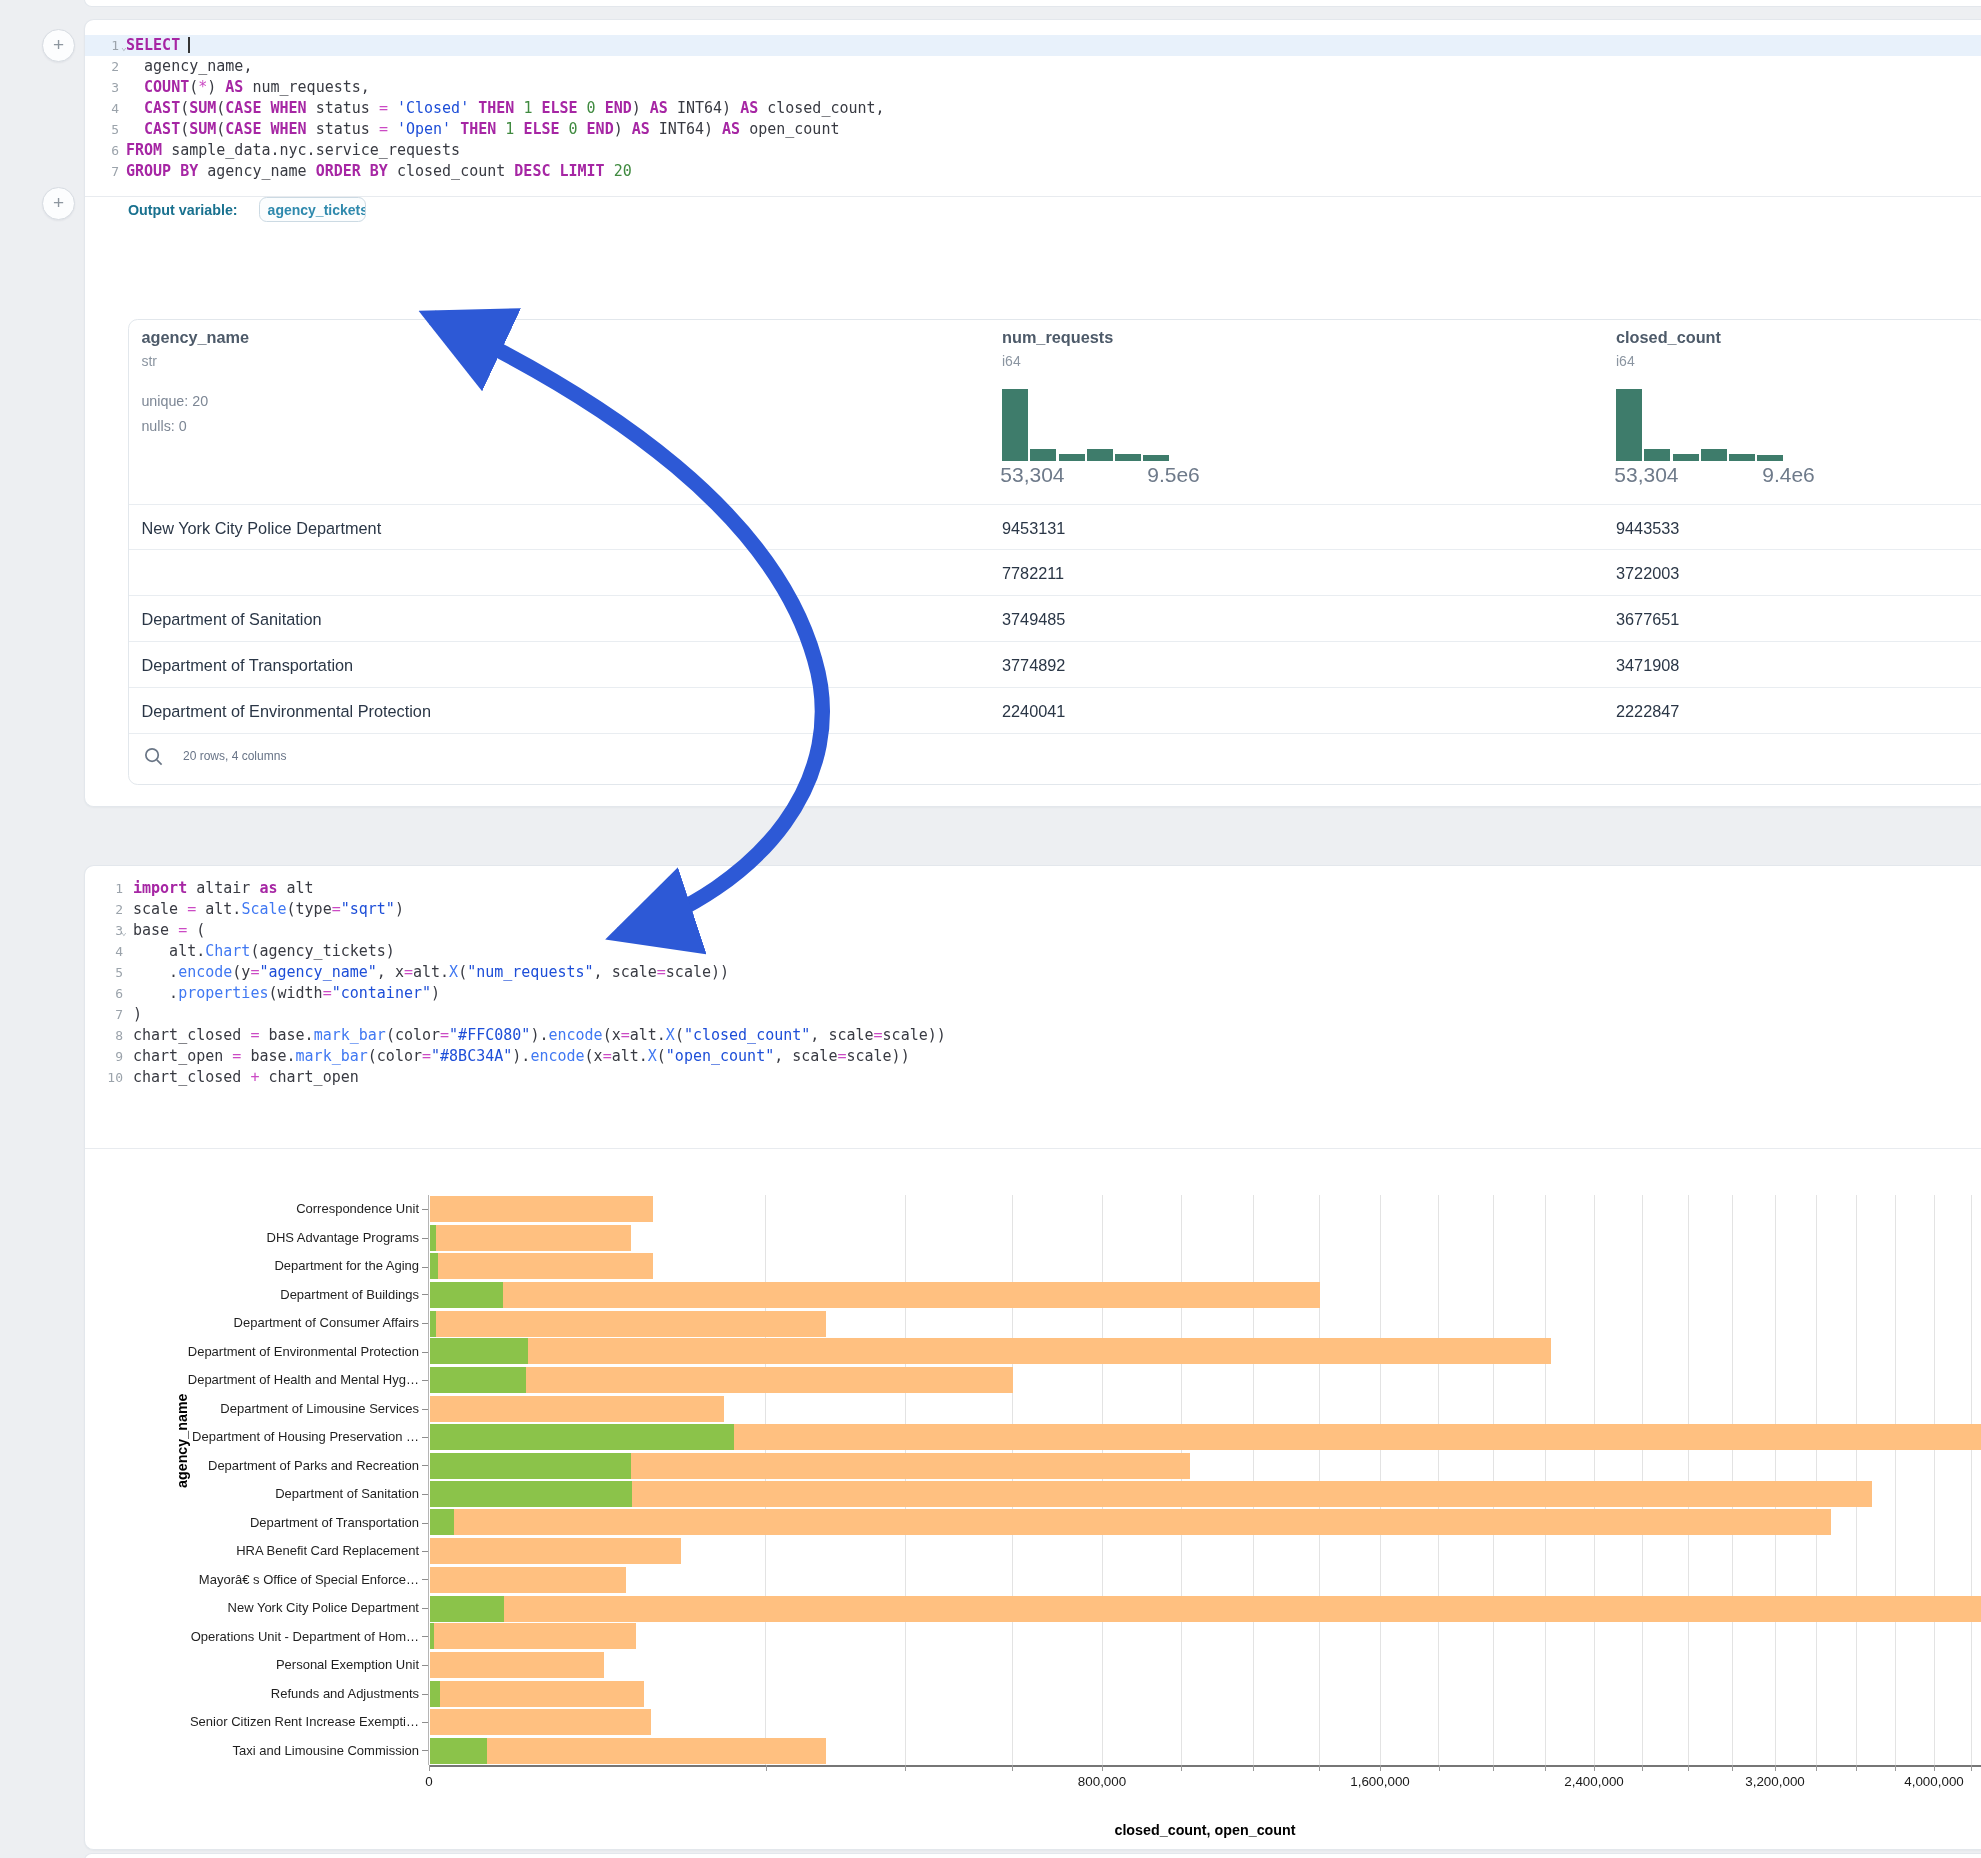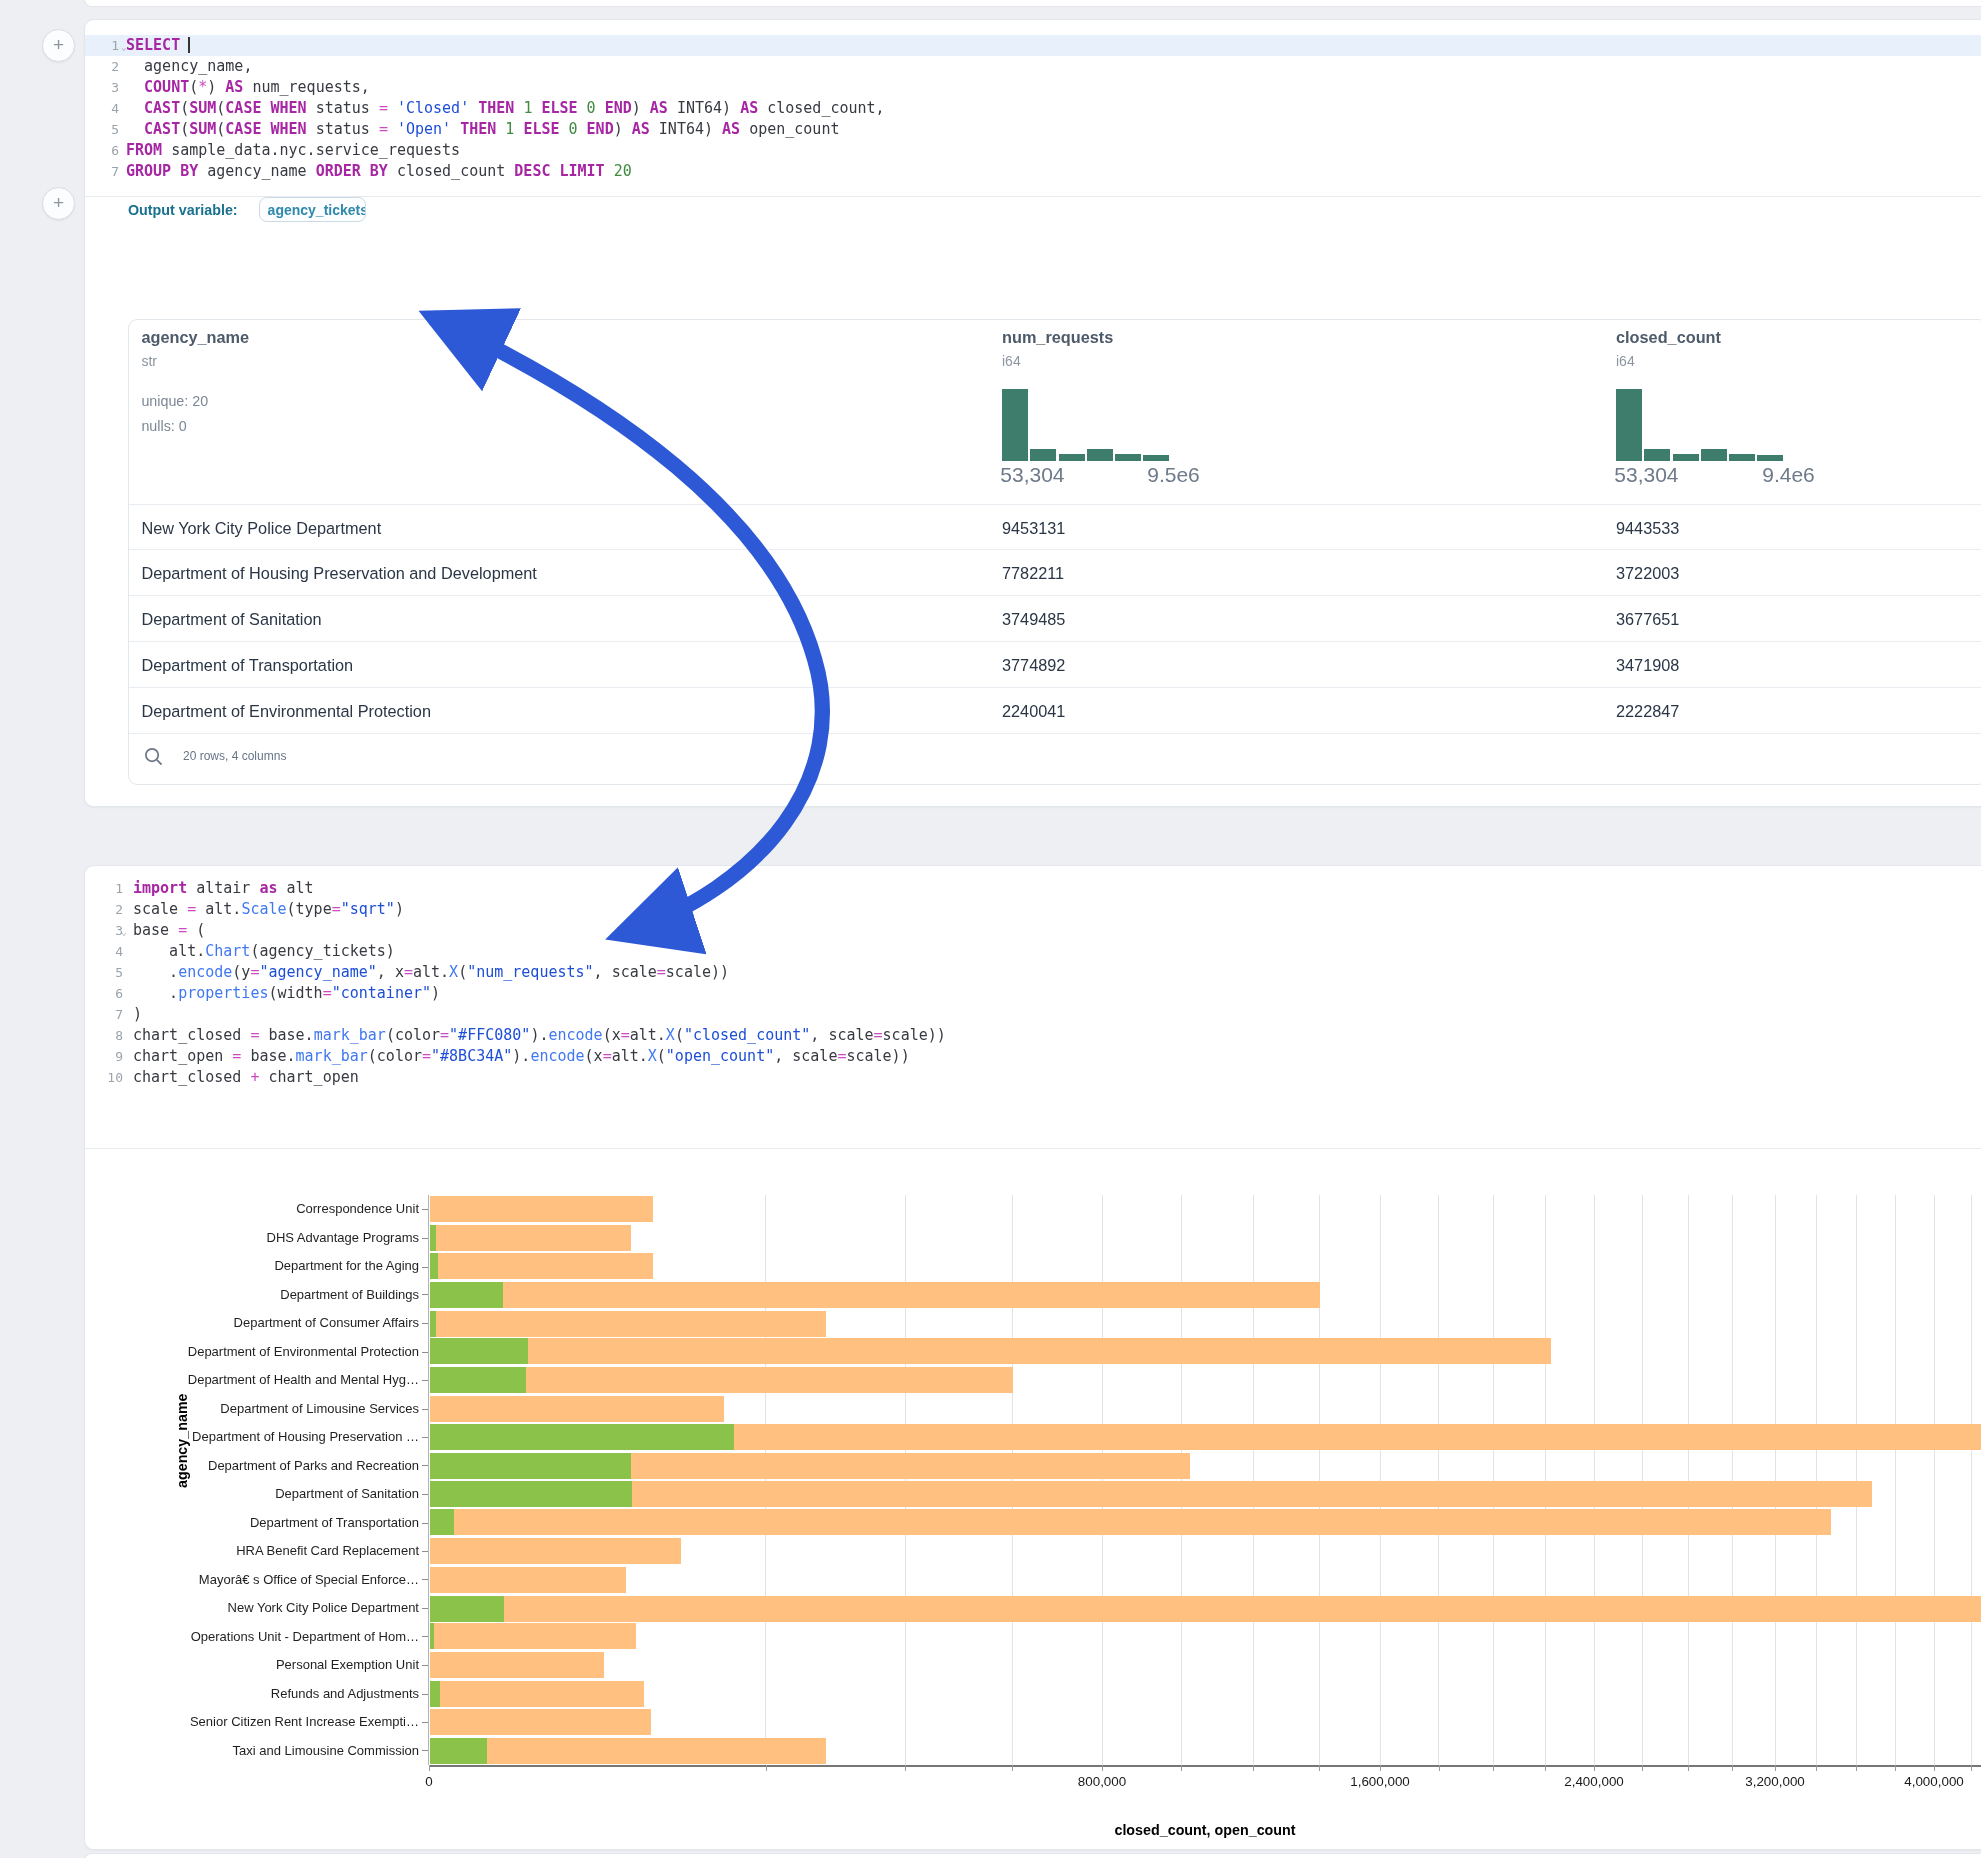--- a/index.html
+++ b/index.html
@@ -111,21 +111,20 @@
       <div class="hist-lab" style="left:1487px;top:143px;width:76px;text-align:center;transform:translateX(-7.6px);">53,304</div>
       <div class="hist-lab" style="left:1631px;top:143px;width:57px;text-align:center;">9.4e6</div>
 
       <div id="table-rows">
           <div class="trow" style="top: 184px;">
             <div class="tcell" style="left: 12.4px;">New York City Police Department</div>
             <div class="tcell" style="left: 873px;">9453131</div>
             <div class="tcell" style="left: 1487px;">9443533</div>
           </div>
           <div class="trow" style="top: 229px;">
-            <div class="tcell" style="left: 12.4px;">Department of Housing Preservation and Development</div>
             <div class="tcell" style="left: 873px;">7782211</div>
             <div class="tcell" style="left: 1487px;">3722003</div>
           </div>
           <div class="trow" style="top: 275px;">
             <div class="tcell" style="left: 12.4px;">Department of Sanitation</div>
             <div class="tcell" style="left: 873px;">3749485</div>
             <div class="tcell" style="left: 1487px;">3677651</div>
           </div>
           <div class="trow" style="top: 321px;">
             <div class="tcell" style="left: 12.4px;">Department of Transportation</div>

